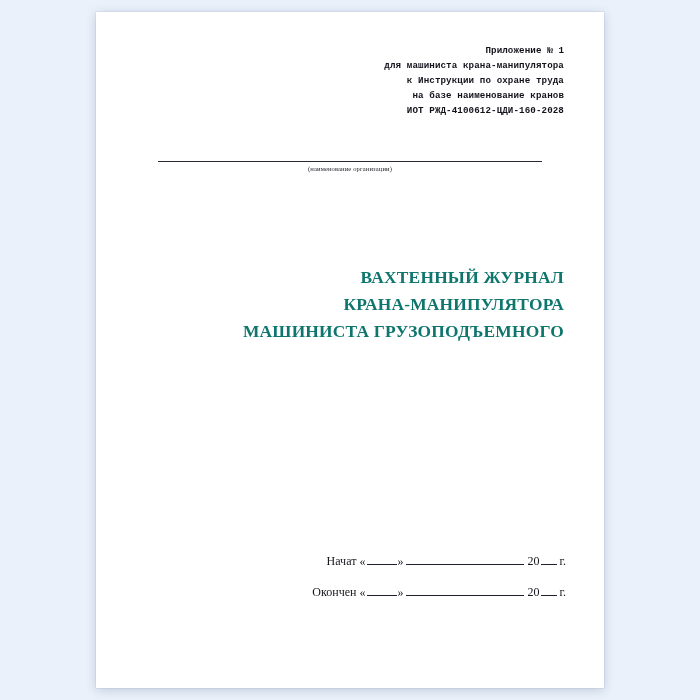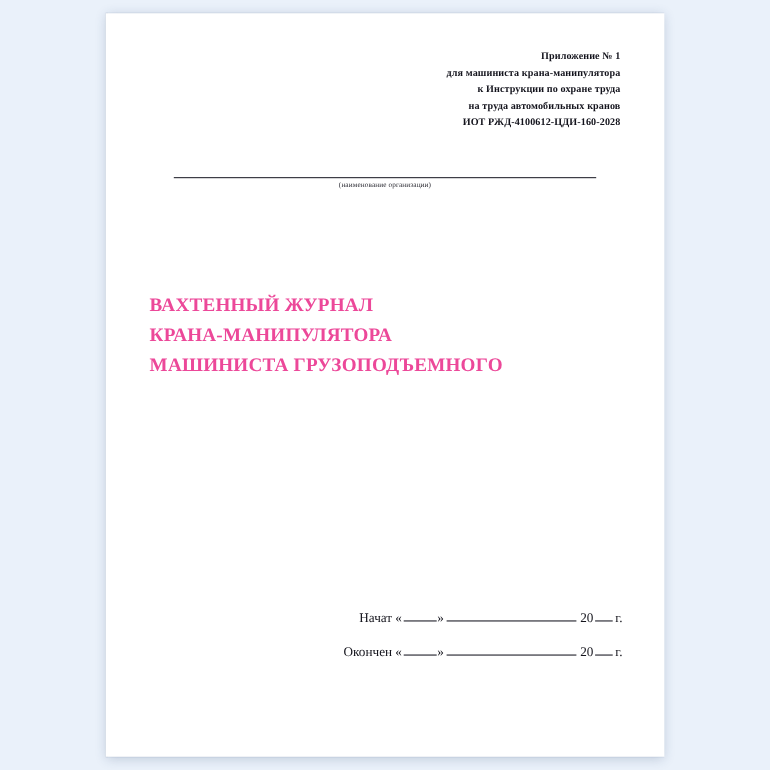--- a/index.html
+++ b/index.html
@@ -38,20 +38,21 @@
     position: absolute;
     right: 40px;
     top: 32px;
     width: 330px;
     text-align: right;
     font-size: 9.2px;
     line-height: 1.62;
     color: #13131c;
     font-weight: bold;
     letter-spacing: 0.1px;
+    font-family: Liberation Mono, monospace;
   }
   .appendix div { white-space: nowrap; }
 
   
   .org-block {
     position: absolute;
     left: 62px;
     top: 148px;
     width: 384px;
   }
@@ -67,25 +68,25 @@
     color: #2b2b33;
     letter-spacing: 0.1px;
   }
 
   
   .title {
     position: absolute;
     left: 40px;
     right: 40px;
     top: 252px;
-    text-align: left;
+    text-align: right;
     font-size: 17.4px;
     font-weight: bold;
     line-height: 1.55;
-    color: #ec4899;
+    color: #0f766e;
     letter-spacing: 0.2px;
   }
   .title div { white-space: nowrap; }
 
   
   .bottom {
     position: absolute;
     left: 40px;
     right: 38px;
     bottom: 72px;
@@ -113,21 +114,21 @@
 <body>
 
 <div class="stage">
   <div class="page">
     <div class="page-inner">
 
       <div class="appendix">
         <div>Приложение № 1</div>
         <div>для машиниста крана-манипулятора</div>
         <div>к Инструкции по охране труда</div>
-        <div>на труда автомобильных кранов</div>
+        <div>на базе наименование кранов</div>
         <div>ИОТ РЖД-4100612-ЦДИ-160-2028</div>
       </div>
 
       <div class="org-block">
         <div class="org-line"></div>
         <div class="org-caption">(наименование организации)</div>
       </div>
 
       <div class="title">
         <div>ВАХТЕННЫЙ ЖУРНАЛ</div>

